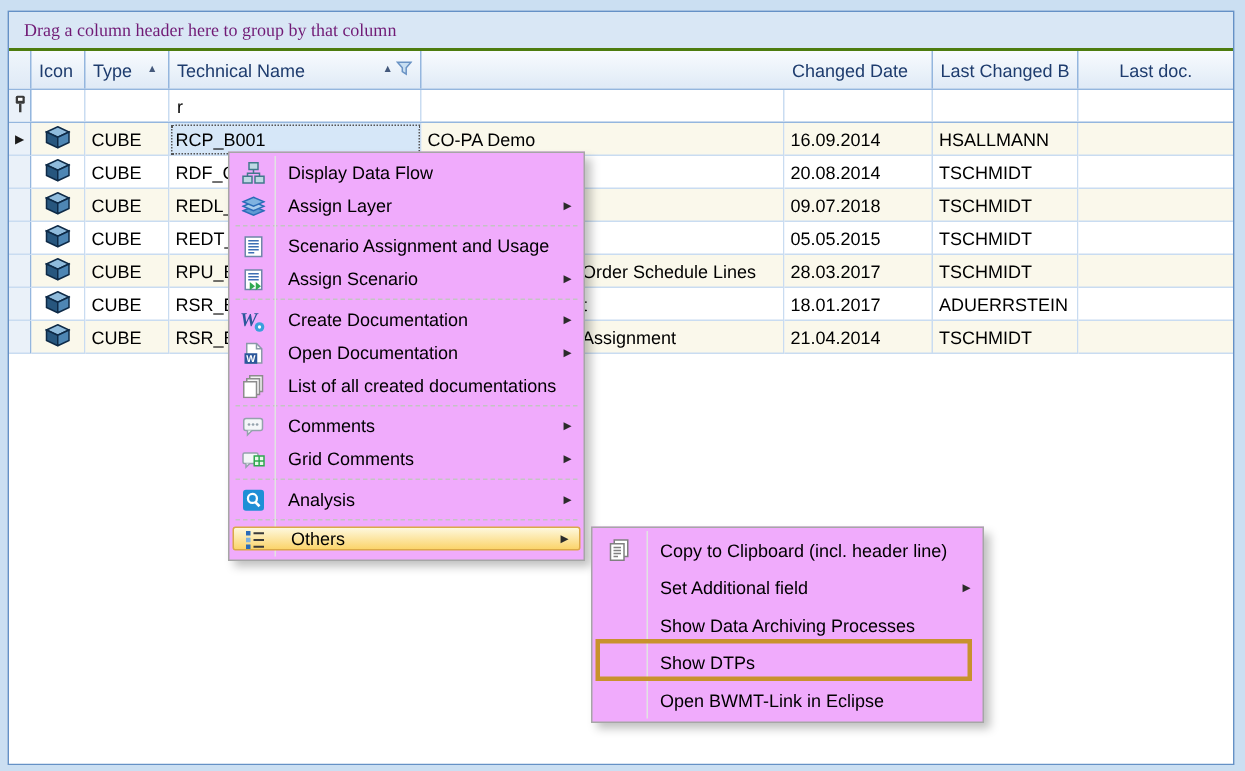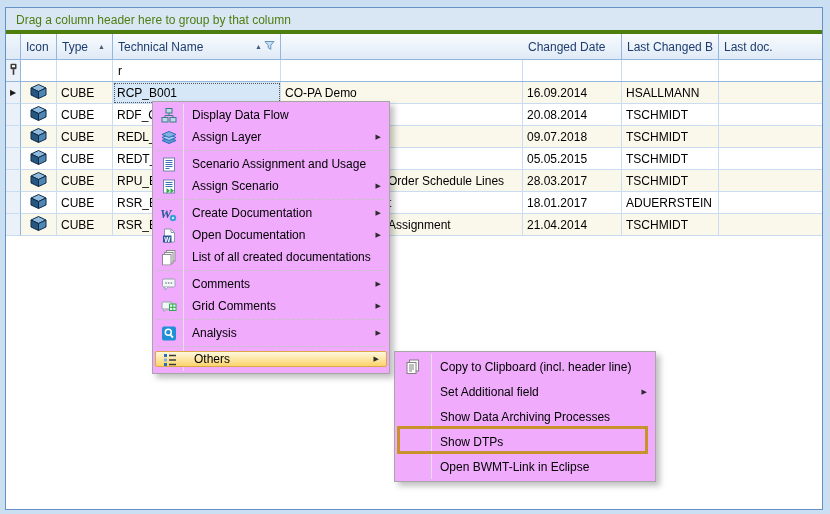--- a/index.html
+++ b/index.html
@@ -9,22 +9,22 @@
     background:#CBDFF2;
     font-family:"Liberation Sans", sans-serif;
     font-size:12px; color:#000;
   }
   .grid-frame {
     position:absolute; left:5px; top:7px; width:818px; height:503px;
     border:1px solid #6591C6; background:#fff;
     display:flex; flex-direction:column;
   }
   .group-bar {
-    height:26px; flex:0 0 26px; background:#D9E7F5; color:#4d7c0f;
-    line-height:25px; padding-left:10px; border-bottom:4px solid #4d7c0f;
+    height:26px; flex:0 0 26px; background:#D9E7F5; color:#701a75;
+    line-height:25px; padding-left:10px; border-bottom:2px solid #4d7c0f;font-family:Liberation Serif, serif;
   }
   .header-row { display:flex; height:26px; flex:0 0 26px;
     background:linear-gradient(#F8FBFE,#DFEAF6); border-bottom:1px solid #94B6DE; }
   .hcell { border-right:1px solid #94B6DE; display:flex; align-items:center;
     padding:0 5px; color:#1E3C6E; position:relative; white-space:nowrap; overflow:hidden; }
   .hcell .hlabel { flex:1 1 auto; overflow:hidden; }
   .sort-arrow { font-size:7px; color:#44597C; margin:0 2px; }
   .ind { flex:0 0 15px; width:15px; background:linear-gradient(#EFF5FB,#DFEAF6);
     border-right:1px solid #94B6DE; display:flex; align-items:center; justify-content:center; }
   .filter-row { display:flex; height:22px; flex:0 0 22px; background:#fff;
@@ -97,21 +97,21 @@
       </div>
       <div class="hcell" style="width: 242px; flex: 0 0 242px; margin-top: 28px;">
         <span class="hlabel">Description long - En</span>
       </div>
       <div class="hcell" style="width: 99px; flex: 0 0 99px;">
         <span class="hlabel">Changed Date</span>
       </div>
       <div class="hcell" style="width: 97px; flex: 0 0 97px;">
         <span class="hlabel">Last Changed By</span>
       </div>
-      <div class="hcell" style="width: 96px; flex: 1 1 auto; border-right: none;">
+      <div class="hcell" style="width: 96px; flex: 1 1 auto; border-right: none; text-align: center;">
         <span class="hlabel">Last doc.</span>
       </div>
     </div>
   <div class="filter-row" id="filter-row">
       <div class="ind">
         <span><svg width="9" height="13" viewBox="0 0 9 13">
             <rect x="1.5" y="0.8" width="6" height="5.4" rx="1" fill="#3a3a3a"></rect>
             <rect x="3" y="2.2" width="3" height="2" fill="#fff"></rect>
             <path d="M4.5 6.2 v5.6" stroke="#3a3a3a" stroke-width="1.6"></path>
           </svg></span>

